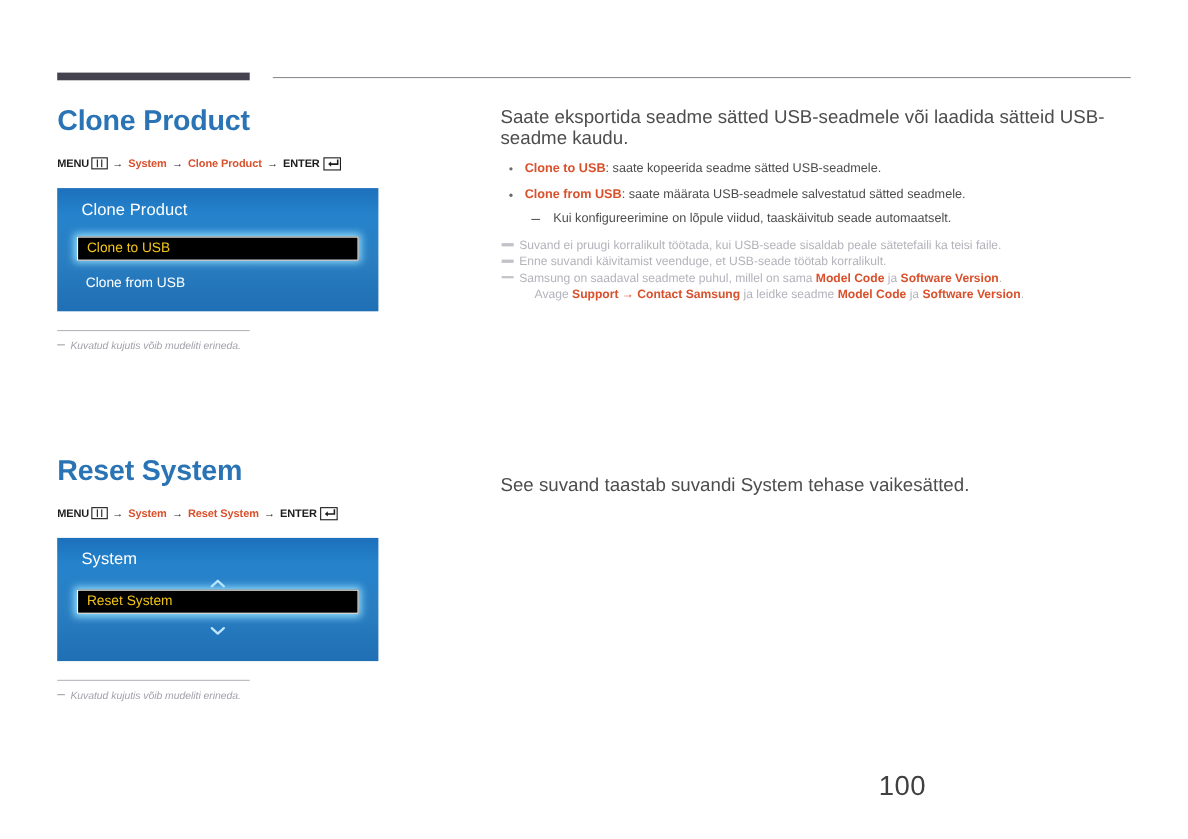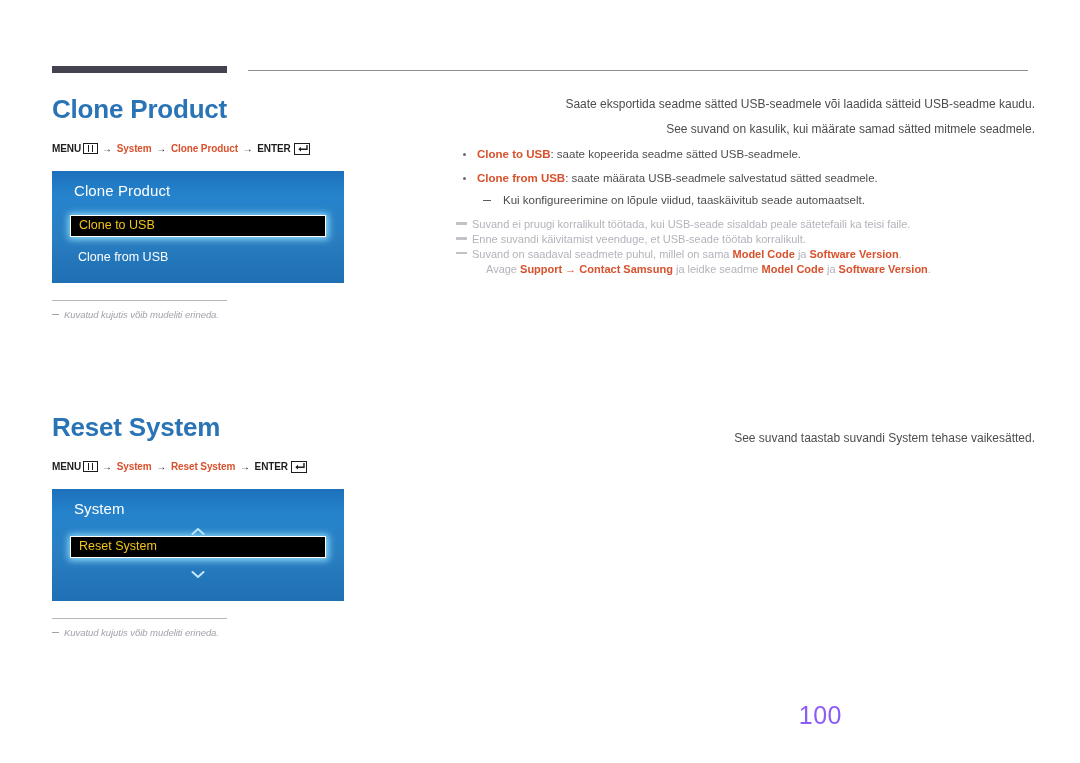--- a/index.html
+++ b/index.html
@@ -197,22 +197,21 @@
     color: #4b4b4b;
     line-height: 1.1;
   }
   .right-col.second {
     top: 416px;
     margin-top: 16px;
   }
   .para {
     margin: 0 0 12px 0;
     color: #4d4d4d;
-    font-size: 12px;
-    text-align: right;
+    font-size: 17px;
   }
   ul.bullets {
     list-style: none;
     margin: 0;
     padding: 0;
   }
   ul.bullets > li {
     position: relative;
     padding-left: 22px;
     margin-bottom: 11px;
@@ -264,21 +263,21 @@
   }
   .gray-note .strong-orange { color: #d9512c; }
   .gray-note .indent2 { display: block; padding-left: 14px; }
 
   
   .page-number {
     position: absolute;
     right: 50px;
     bottom: 33px;
     font-size: 25px;
-    color: #8b5cf6;
+    color: #404040;
     letter-spacing: 0.5px;
     text-align: center;
   }
 </style>
 </head>
 <body>
 
 <div class="page">
 
   <div class="header-rule">
@@ -347,21 +346,20 @@
 
       <div class="note-rule"></div>
       <div class="small-note">
         <span class="dash"></span><span>Kuvatud kujutis võib mudeliti erineda.</span>
       </div>
     </div>
   </div>
 
   <div class="right-col">
     <p class="para">Saate eksportida seadme sätted USB-seadmele või laadida sätteid USB-seadme kaudu.</p>
-    <p class="para">See suvand on kasulik, kui määrate samad sätted mitmele seadmele.</p>
 
     <ul class="bullets">
       <li>
         <span class="bullet-dot"></span>
         <span class="strong-orange">Clone to USB</span><span>: saate kopeerida seadme sätted USB-seadmele.</span>
       </li>
       <li>
         <span class="bullet-dot"></span>
         <span class="strong-orange">Clone from USB</span><span>: saate määrata USB-seadmele salvestatud sätted seadmele.</span>
         <div class="sub-dash-item">
@@ -370,21 +368,21 @@
       </li>
     </ul>
 
     <div class="gray-note">
       <span class="gdash"></span><span>Suvand ei pruugi korralikult töötada, kui USB-seade sisaldab peale sätetefaili ka teisi faile.</span>
     </div>
     <div class="gray-note">
       <span class="gdash"></span><span>Enne suvandi käivitamist veenduge, et USB-seade töötab korralikult.</span>
     </div>
     <div class="gray-note">
-      <span class="gdash"></span><span>Suvand on saadaval seadmete puhul, millel on sama </span><span class="strong-orange">Model Code</span><span> ja </span><span class="strong-orange">Software Version</span><span>.</span>
+      <span class="gdash"></span><span>Samsung on saadaval seadmete puhul, millel on sama </span><span class="strong-orange">Model Code</span><span> ja </span><span class="strong-orange">Software Version</span><span>.</span>
       <span class="indent2"><span>Avage </span><span class="strong-orange">Support</span><span class="strong-orange"> → </span><span class="strong-orange">Contact Samsung</span><span> ja leidke seadme </span><span class="strong-orange">Model Code</span><span> ja </span><span class="strong-orange">Software Version</span><span>.</span></span>
     </div>
   </div>
 
   <div class="right-col second">
     <p class="para">See suvand taastab suvandi System tehase vaikesätted.</p>
   </div>
 
   <div class="page-number">100</div>
 

